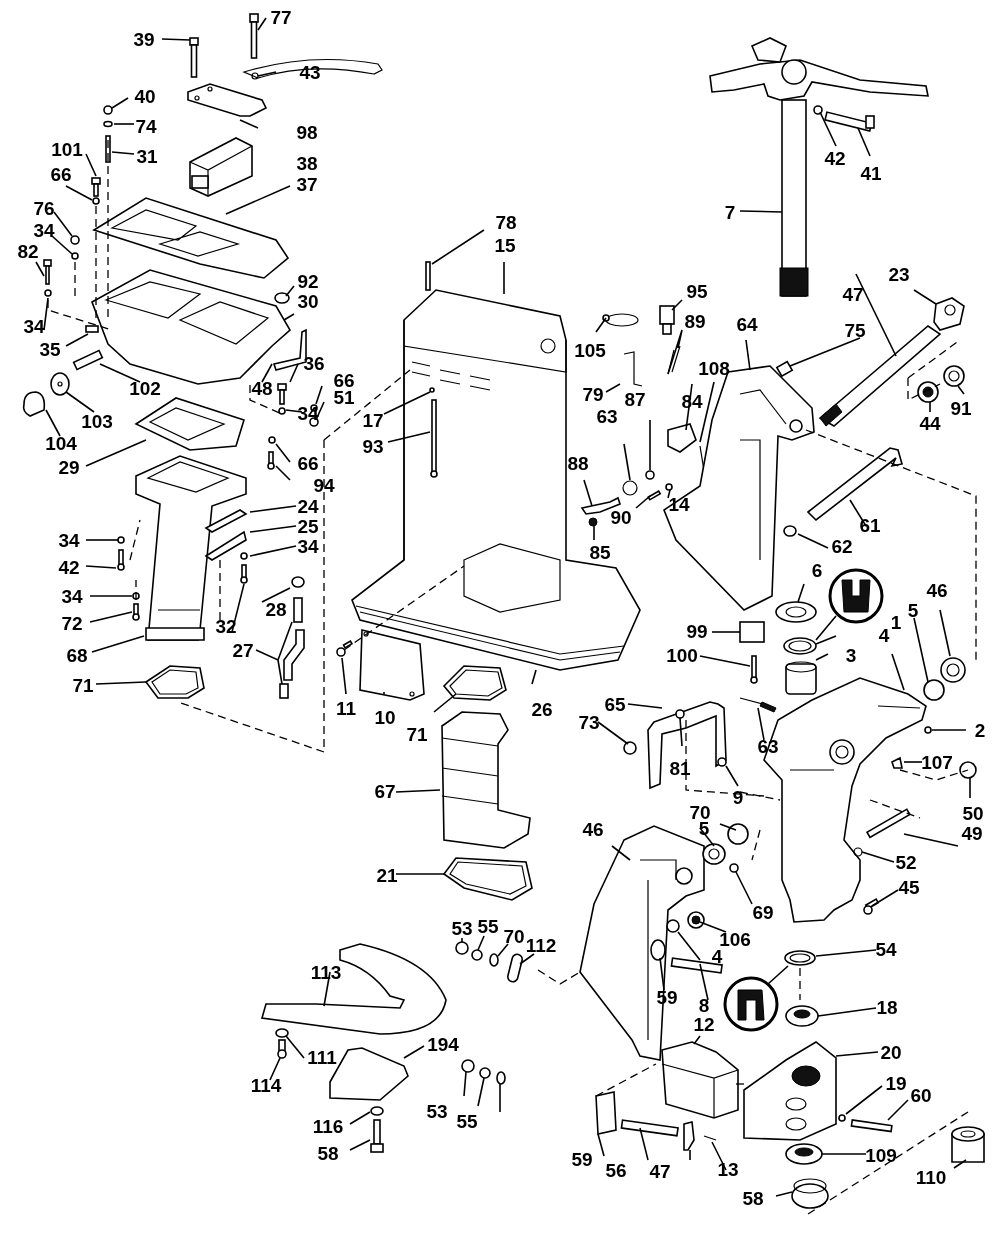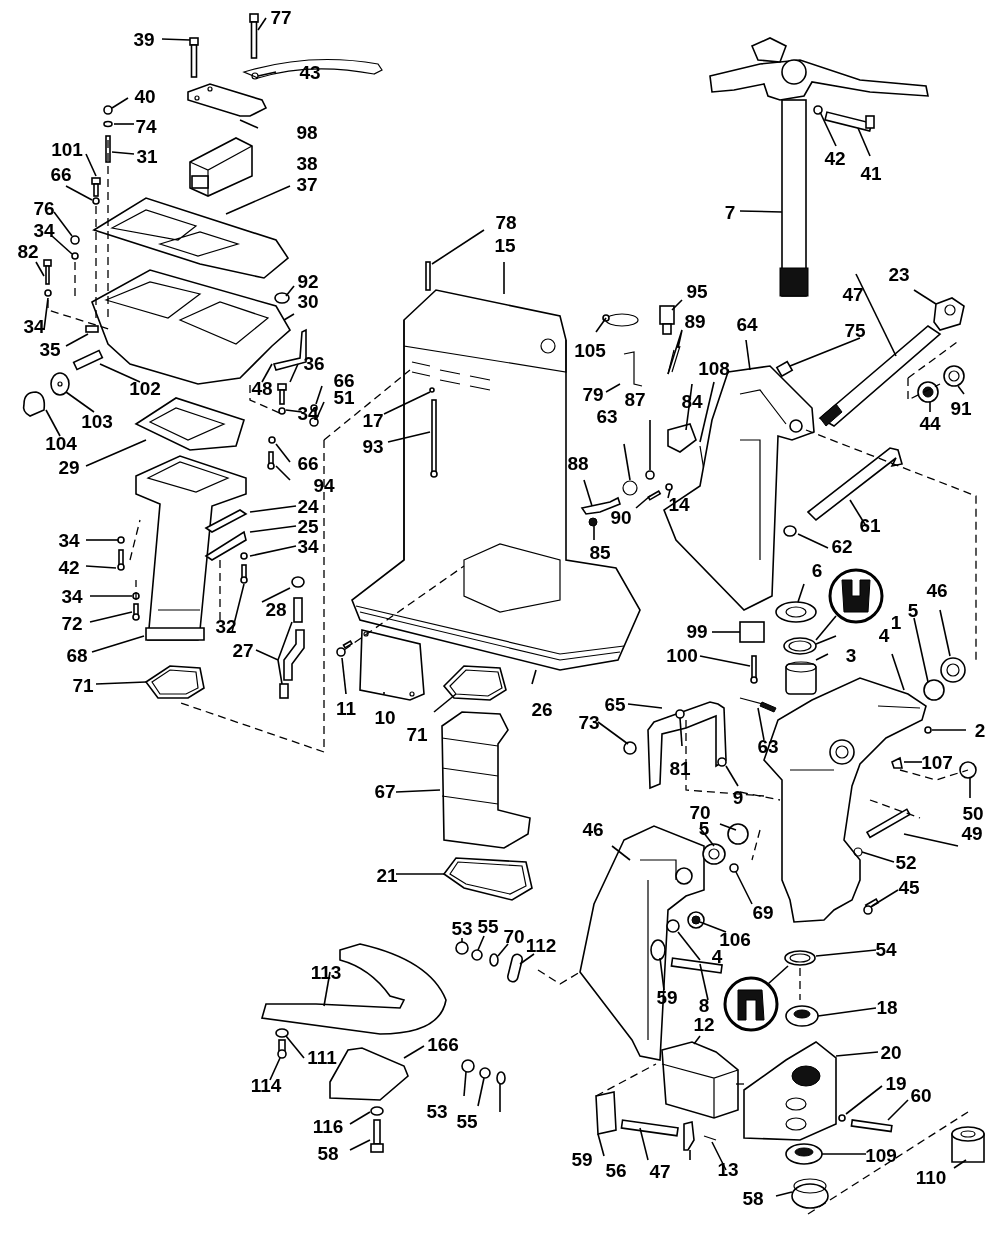--- a/index.html
+++ b/index.html
@@ -764,19 +764,19 @@
   <span class="lbl" style="left:881px;top:1155px">109</span>
   <span class="lbl" style="left:931px;top:1177px">110</span>
   <span class="lbl" style="left:753px;top:1198px">58</span>
   <span class="lbl" style="left:462px;top:928px">53</span>
   <span class="lbl" style="left:488px;top:926px">55</span>
   <span class="lbl" style="left:514px;top:936px">70</span>
   <span class="lbl" style="left:541px;top:945px">112</span>
   <span class="lbl" style="left:326px;top:972px">113</span>
   <span class="lbl" style="left:322px;top:1057px">111</span>
   <span class="lbl" style="left:266px;top:1085px">114</span>
-  <span class="lbl" style="left:443px;top:1044px">166</span>
+  <span class="lbl" style="left:443px;top:1044px">194</span>
   <span class="lbl" style="left:328px;top:1126px">116</span>
   <span class="lbl" style="left:328px;top:1153px">58</span>
   <span class="lbl" style="left:437px;top:1111px">53</span>
   <span class="lbl" style="left:467px;top:1121px">55</span>
   <span class="lbl" style="left:501px;top:1135px"></span>
 </div>
 
 </body></html>

